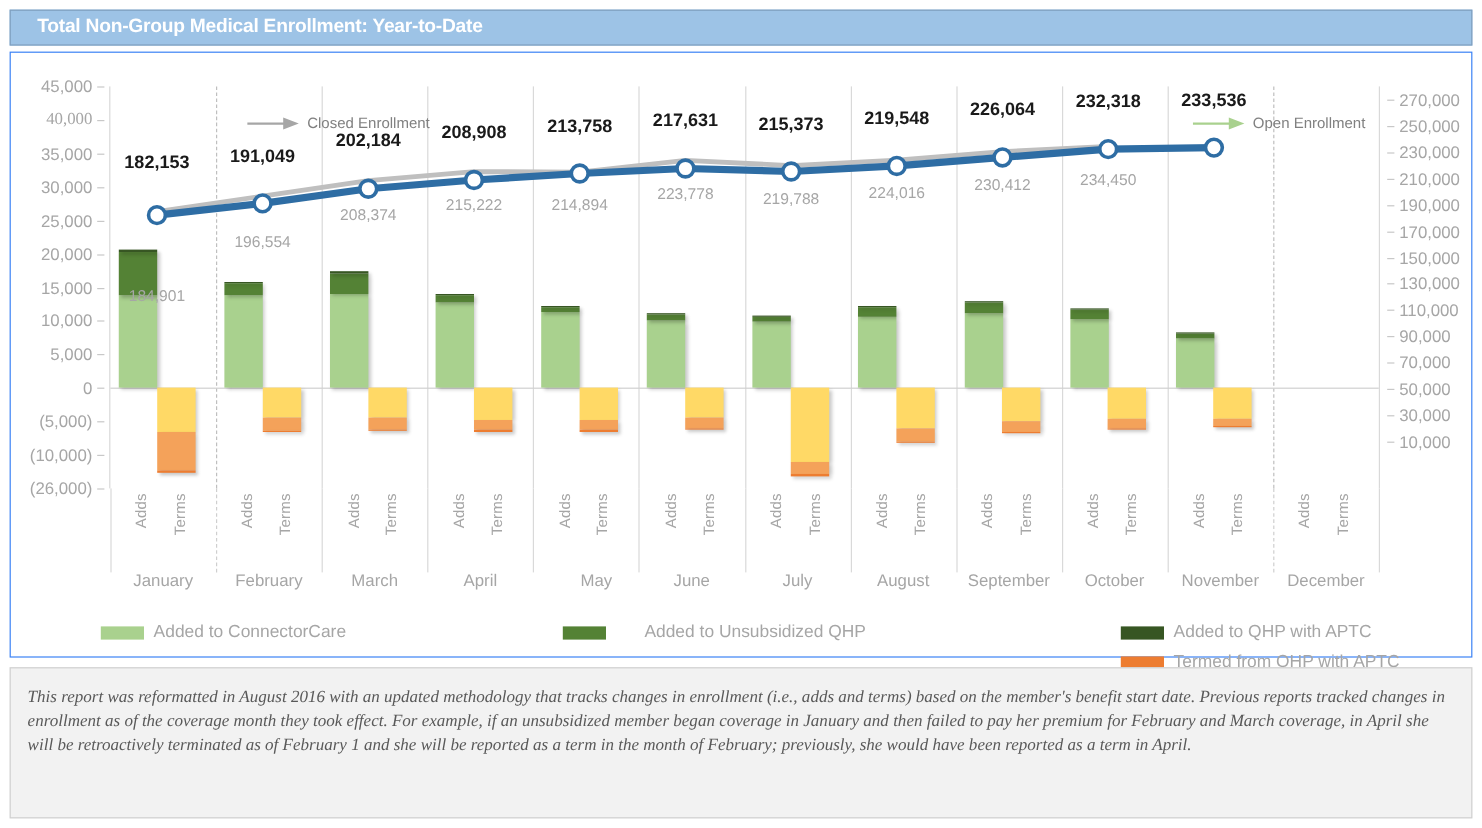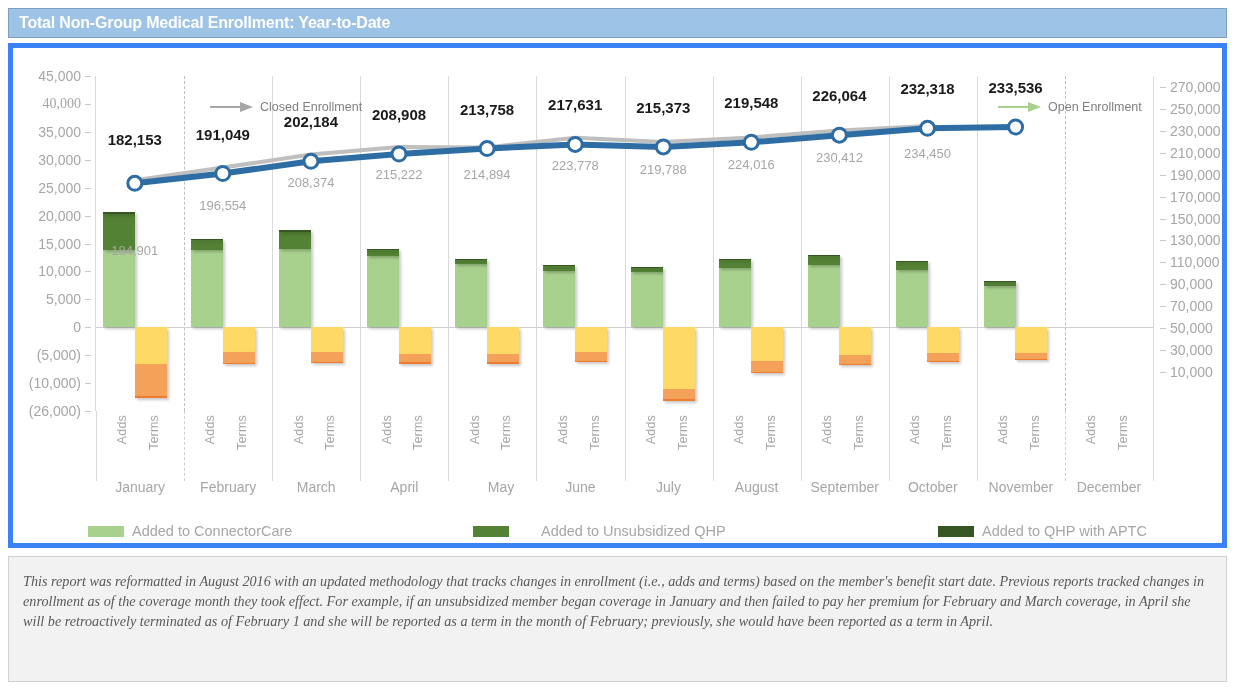--- a/index.html
+++ b/index.html
@@ -14,28 +14,28 @@
   
   .title-bar{
     position:absolute;left:8px;top:8px;width:1219px;height:30px;
     background:#9dc3e6;
     border:1px solid #7f9fbf;
     box-sizing:border-box;
     display:flex;align-items:center;
   }
   .title-text{
     font-size:16px;font-weight:bold;color:#ffffff;
-    padding-left:10px;letter-spacing:-0.2px;
+    padding-left:22px;letter-spacing:-0.2px;
     white-space:nowrap;
   }
 
   
   .chart-panel{
     position:absolute;left:8px;top:43px;width:1219px;height:505px;
-    background:#ffffff;border:5px solid #3b82f6;box-sizing:border-box;
+    background:#ffffff;border:1px solid #3b82f6;box-sizing:border-box;
   }
 
   .plot{
     position:absolute;left:83px;top:28px;width:1057px;height:335px;
   }
   
   .plot-inner{position:absolute;inset:0;}
 
   .vline{position:absolute;top:0;bottom:0;width:1px;background:#d9d9d9;}
   .vline.dashed{
@@ -432,20 +432,24 @@
           <span class="lg-txt">Added to ConnectorCare</span>
         </div>
         <div class="lg-item" style="left: 385px; top: 0px; gap: 32px;">
           <span class="sw" style="background: rgb(84, 130, 53);"></span>
           <span class="lg-txt">Added to Unsubsidized QHP</span>
         </div>
         <div class="lg-item" style="left: 850px; top: 0px;">
           <span class="sw" style="background: rgb(55, 86, 35);"></span>
           <span class="lg-txt">Added to QHP with APTC</span>
         </div>
+        <div class="lg-item" style="left: 850px; top: 25px;">
+          <span class="sw" style="background: rgb(237, 125, 49);"></span>
+          <span class="lg-txt">Termed from QHP with APTC</span>
+        </div>
         <div class="lg-item" style="left: 0px; top: 50px;">
           <svg width="52" height="14" viewBox="0 0 52 14">
             <line x1="2" y1="7" x2="50" y2="7" stroke="#2e6da4" stroke-width="6"></line>
             <circle cx="24" cy="7" r="5" fill="#fff" stroke="#2e6da4" stroke-width="2.5"></circle>
           </svg>
           <span class="lg-txt bold">Enrollment as of Report Date</span>
         </div>
         <div class="lg-item" style="left: 385px; top: 50px;">
           <svg width="52" height="14" viewBox="0 0 52 14">
             <line x1="2" y1="7" x2="50" y2="7" stroke="#bfbfbf" stroke-width="4"></line>

